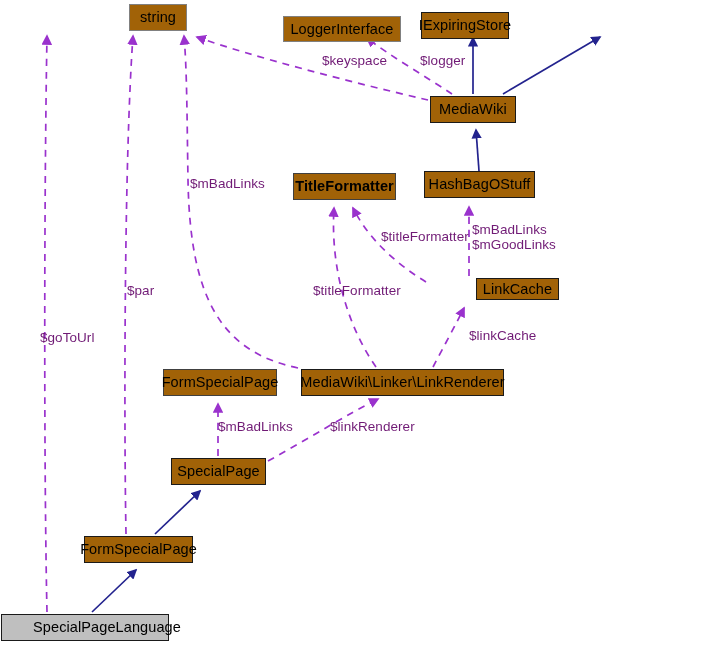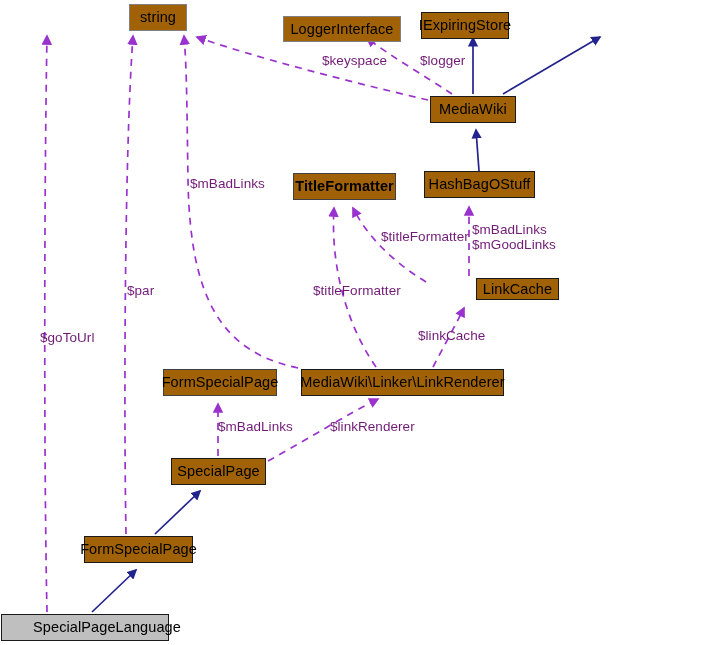--- a/index.html
+++ b/index.html
@@ -168,21 +168,21 @@
 
   <div class="edge-label" style="left:381px;top:230px;">$titleFormatter</div>
 
   <div class="edge-label" style="left:472px;top:223px;">$mBadLinks
 $mGoodLinks</div>
 
   <div class="edge-label" style="left:127px;top:284px;">$par</div>
 
   <div class="edge-label" style="left:313px;top:284px;">$titleFormatter</div>
 
-  <div class="edge-label" style="left:418px;top:329px;">$linkCache</div>
+  <div class="edge-label" style="left:469px;top:329px;">$linkCache</div>
 
   <div class="edge-label" style="left:40px;top:331px;">$goToUrl</div>
 
   <div class="edge-label" style="left:218px;top:420px;">$mBadLinks</div>
 
   <div class="edge-label" style="left:330px;top:420px;">$linkRenderer</div>
 
 </div>
 
 </body></html>

